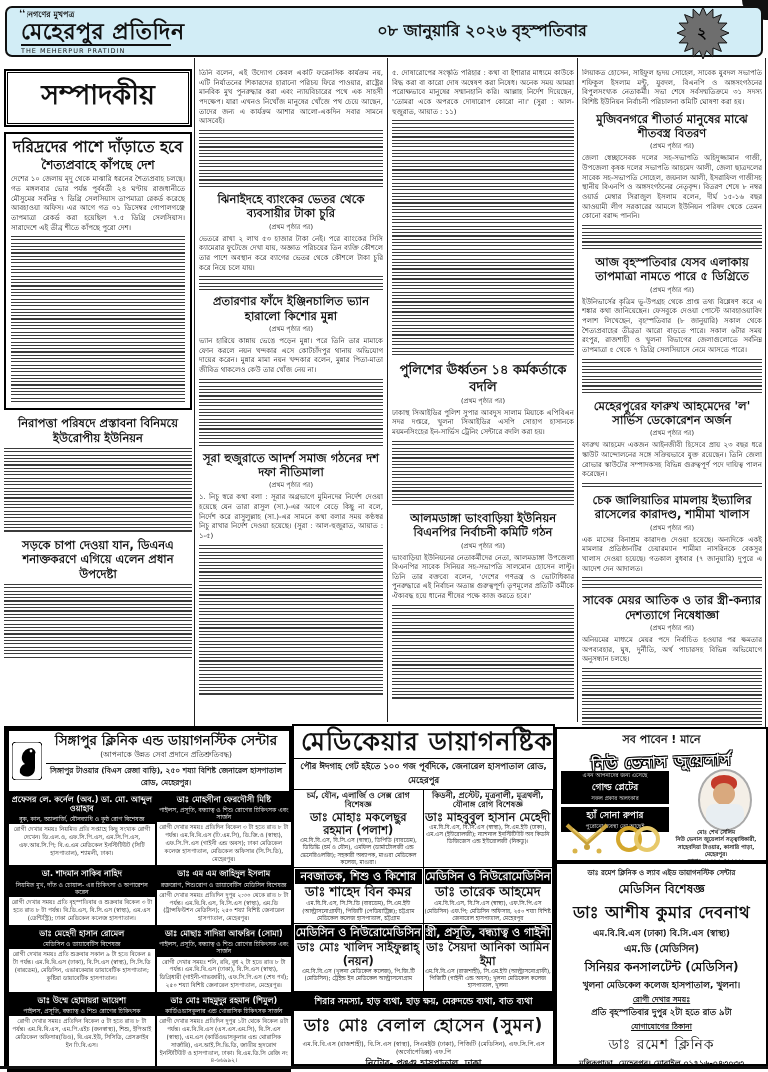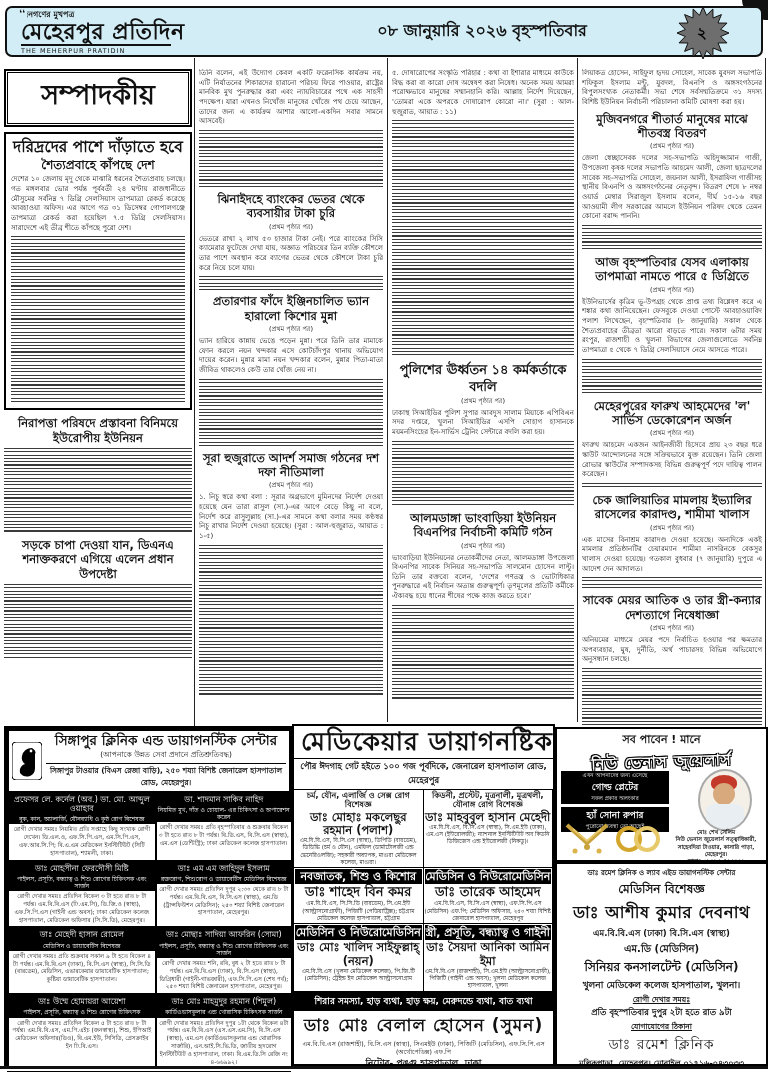--- a/index.html
+++ b/index.html
@@ -44,21 +44,21 @@
   .ad-clinic{left:4px;top:726px;width:284px;height:336px;border:3px solid #000;background:#000;
              display:flex;flex-direction:column;justify-content:space-between;}
   .clinic-head{background:#fff;margin:2px;padding:2px 3px;display:flex;align-items:center;}
   .merlion{width:30px;height:38px;flex:0 0 30px;margin-right:4px;}
   .clinic-head-tx{flex:1;text-align:center;}
   .clinic-title{font-size:13.5px;font-weight:bold;line-height:1.1;}
   .clinic-tagline{font-size:7.5px;margin-top:1px;}
   .clinic-addr{font-size:7.5px;font-weight:bold;border-top:1px solid #000;margin-top:2px;padding-top:1px;}
   .clinic-grid{flex:1;display:grid;grid-template-columns:52% 48%;gap:2px;margin:0 2px;}
   .doc-cell{background:#fff;display:flex;flex-direction:column;}
-  .doc-name{background:#000;color:#fff;font-size:8px;font-weight:normal;text-align:center;padding:2px 1px;line-height:1.15;}
+  .doc-name{background:#000;color:#fff;font-size:8px;font-weight:bold;text-align:center;padding:2px 1px;line-height:1.15;}
   .doc-spec{background:#000;color:#fff;font-size:6px;text-align:center;padding:0 1px 2px 1px;line-height:1.2;}
   .doc-det{font-size:5.8px;line-height:1.35;text-align:center;padding:2px;color:#111;}
   .clinic-contact{background:#000;color:#fff;text-align:center;padding:3px 0 4px 0;margin-top:2px;}
   
   .ad-medicare{left:292px;top:724px;width:259px;height:338px;border:2px solid #000;overflow:hidden;}
   .med-title{font-size:25px;font-weight:bold;text-align:right;letter-spacing:1px;line-height:1.1;padding-top:2px;}
   .med-sub{font-size:8.5px;font-weight:bold;text-align:center;border-top:1.5px solid #000;border-bottom:1.5px solid #000;
            padding:1px 2px;margin-top:2px;}
   .med-grid{display:grid;grid-template-columns:50% 50%;}
   .med-cell{border-right:1px solid #000;border-bottom:1px solid #000;padding:1px;text-align:center;}
@@ -237,28 +237,28 @@
         <div class="clinic-addr">সিঙ্গাপুর টাওয়ার (বিএস রেজা বাড়ি), ২৫০ শয্যা বিশিষ্ট জেনারেল হাসপাতাল রোড, মেহেরপুর।</div>
       </div>
     </div>
     <div class="clinic-grid">
       <div class="doc-cell">
         <div class="doc-name">প্রফেসর লে. কর্নেল (অব.) ডা. মো. আব্দুল ওয়াহাব</div>
         <div class="doc-spec">বুক, কান, অ্যালার্জি, যৌনব্যাধি ও কুষ্ঠ রোগ বিশেষজ্ঞ</div>
         <div class="doc-det">রোগী দেখার সময়ঃ নিয়মিত প্রতি সপ্তাহে কিছু সংখ্যক রোগী দেখেন। ডি.এল.ও, এফ.সি.পি.এস, এম.সি.পি.এস, এফ.আর.সি.পি; বি.এ.এম মেডিকেল ইনস্টিটিউট (সিটি হাসপাতাল), শ্যামলী, ঢাকা।</div>
       </div>
       <div class="doc-cell">
+        <div class="doc-name">ডাঃ মোহসীনা ফেরদৌসী মিষ্টি</div>
+        <div class="doc-spec">পাইলস, প্রসূতি, বন্ধ্যাত্ব ও শিশু রোগের চিকিৎসক এবং সার্জন</div>
+        <div class="doc-det">রোগী দেখার সময়ঃ প্রতিদিন বিকেল ৩ টা হতে রাত ৮ টা পর্যন্ত। এম.বি.বি.এস (ঢি.এম.সি), ডি.জি.ও (স্বাস্থ্য), এফ.সি.পি.এস (গাইনী এন্ড অবস); ঢাকা মেডিকেল কলেজ হাসপাতাল, মেডিকেল অফিসার (সি.সি.ডি), মেহেরপুর।</div>
+      </div>
+      <div class="doc-cell">
         <div class="doc-name">ডা. শাদমান সাকিব নাহিদ</div>
         <div class="doc-spec">নিয়মিত মুখ, দাঁত ও চোয়াল- এর চিকিৎসা ও অপারেশন করেন</div>
         <div class="doc-det">রোগী দেখার সময়ঃ প্রতি বৃহস্পতিবার ও শুক্রবার বিকেল ৩ টা হতে রাত ৮ টা পর্যন্ত। বি.ডি.এস, বি.সি.এস (স্বাস্থ্য), এম.এস (ডেন্টিস্ট্রি); ঢাকা মেডিকেল কলেজ হাসপাতাল।</div>
-      </div>
-      <div class="doc-cell">
-        <div class="doc-name">ডাঃ মোহসীনা ফেরদৌসী মিষ্টি</div>
-        <div class="doc-spec">পাইলস, প্রসূতি, বন্ধ্যাত্ব ও শিশু রোগের চিকিৎসক এবং সার্জন</div>
-        <div class="doc-det">রোগী দেখার সময়ঃ প্রতিদিন বিকেল ৩ টা হতে রাত ৮ টা পর্যন্ত। এম.বি.বি.এস (ঢি.এম.সি), ডি.জি.ও (স্বাস্থ্য), এফ.সি.পি.এস (গাইনী এন্ড অবস); ঢাকা মেডিকেল কলেজ হাসপাতাল, মেডিকেল অফিসার (সি.সি.ডি), মেহেরপুর।</div>
       </div>
       <div class="doc-cell">
         <div class="doc-name">ডাঃ এম এম জাহিদুল ইসলাম</div>
         <div class="doc-spec">রক্তরোগ, শিশুরোগ ও ডায়াবেটিস মেডিসিন বিশেষজ্ঞ</div>
         <div class="doc-det">রোগী দেখার সময়ঃ প্রতিদিন দুপুর ২:৩০ থেকে রাত ৮ টা পর্যন্ত। এম.বি.বি.এস, বি.সি.এস (স্বাস্থ্য), এম.ডি (ট্রান্সফিউশন মেডিসিন); ২৫০ শয্যা বিশিষ্ট জেনারেল হাসপাতাল, মেহেরপুর।</div>
       </div>
       <div class="doc-cell">
         <div class="doc-name">ডাঃ মেহেদী হাসান রোমেল</div>
         <div class="doc-spec">মেডিসিন ও ডায়াবেটিস বিশেষজ্ঞ</div>
         <div class="doc-det">রোগী দেখার সময়ঃ প্রতি শুক্রবার সকাল ৯ টা হতে বিকেল ৪ টা পর্যন্ত। এম.বি.বি.এস (ঢাকা), বি.সি.এস (স্বাস্থ্য), সি.সি.ডি (বারডেম), মেডিসিন, এভারকেয়ার ডায়াবেটিক হাসপাতাল; কুষ্টিয়া ডায়াবেটিক হাসপাতাল।</div>

